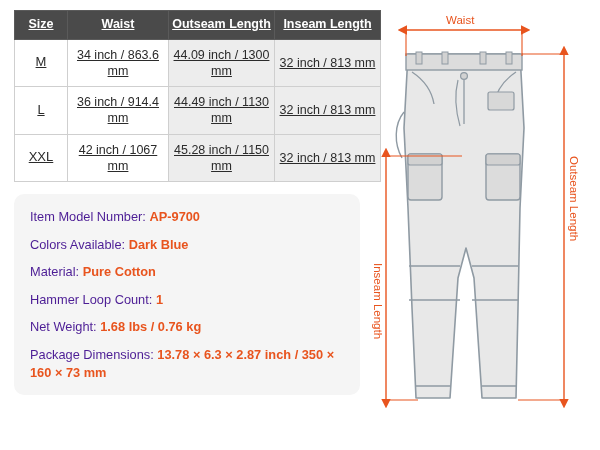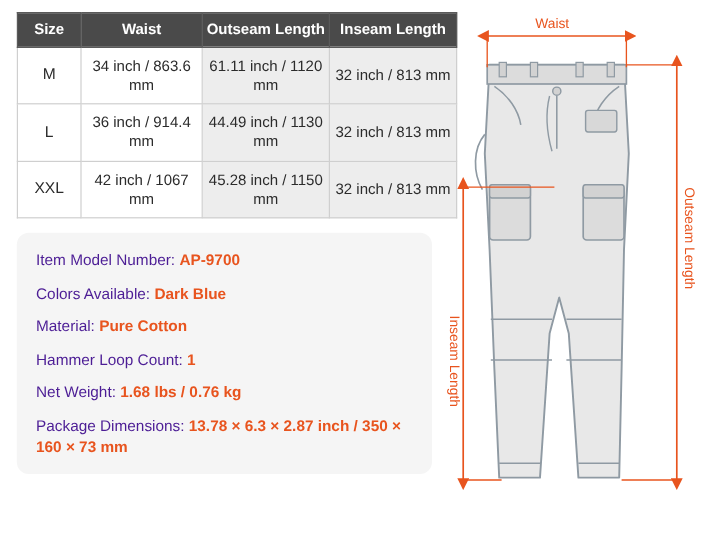--- a/index.html
+++ b/index.html
@@ -34,20 +34,21 @@
     width: 346px;
     table-layout: fixed;
     background: #ffffff;
   }
   table.size-table th,
   table.size-table td {
     border: 1px solid #cfcfcf;
     text-align: center;
     vertical-align: middle;
     color: #2b2b2b;
+    text-decoration: underline;
   }
   table.size-table thead th {
     background: #4a4a4a;
     color: #ffffff;
     font-size: 12.5px;
     font-weight: bold;
     padding: 6px 2px;
     border-color: #5a5a5a;
     line-height: 1.25;
   }
@@ -130,21 +131,21 @@
           <th class="col-size">Size</th>
           <th class="col-waist">Waist</th>
           <th class="col-outseam">Outseam Length</th>
           <th class="col-inseam">Inseam Length</th>
         </tr>
       </thead>
       <tbody>
         <tr>
           <td class="size-cell">M</td>
           <td>34 inch / 863.6 mm</td>
-          <td class="shade">61.11 inch / 1120 mm</td>
+          <td class="shade">44.09 inch / 1300 mm</td>
           <td class="shade">32 inch / 813 mm</td>
         </tr>
         <tr>
           <td class="size-cell">L</td>
           <td>36 inch / 914.4 mm</td>
           <td class="shade">44.49 inch / 1130 mm</td>
           <td class="shade">32 inch / 813 mm</td>
         </tr>
         <tr>
           <td class="size-cell">XXL</td>

